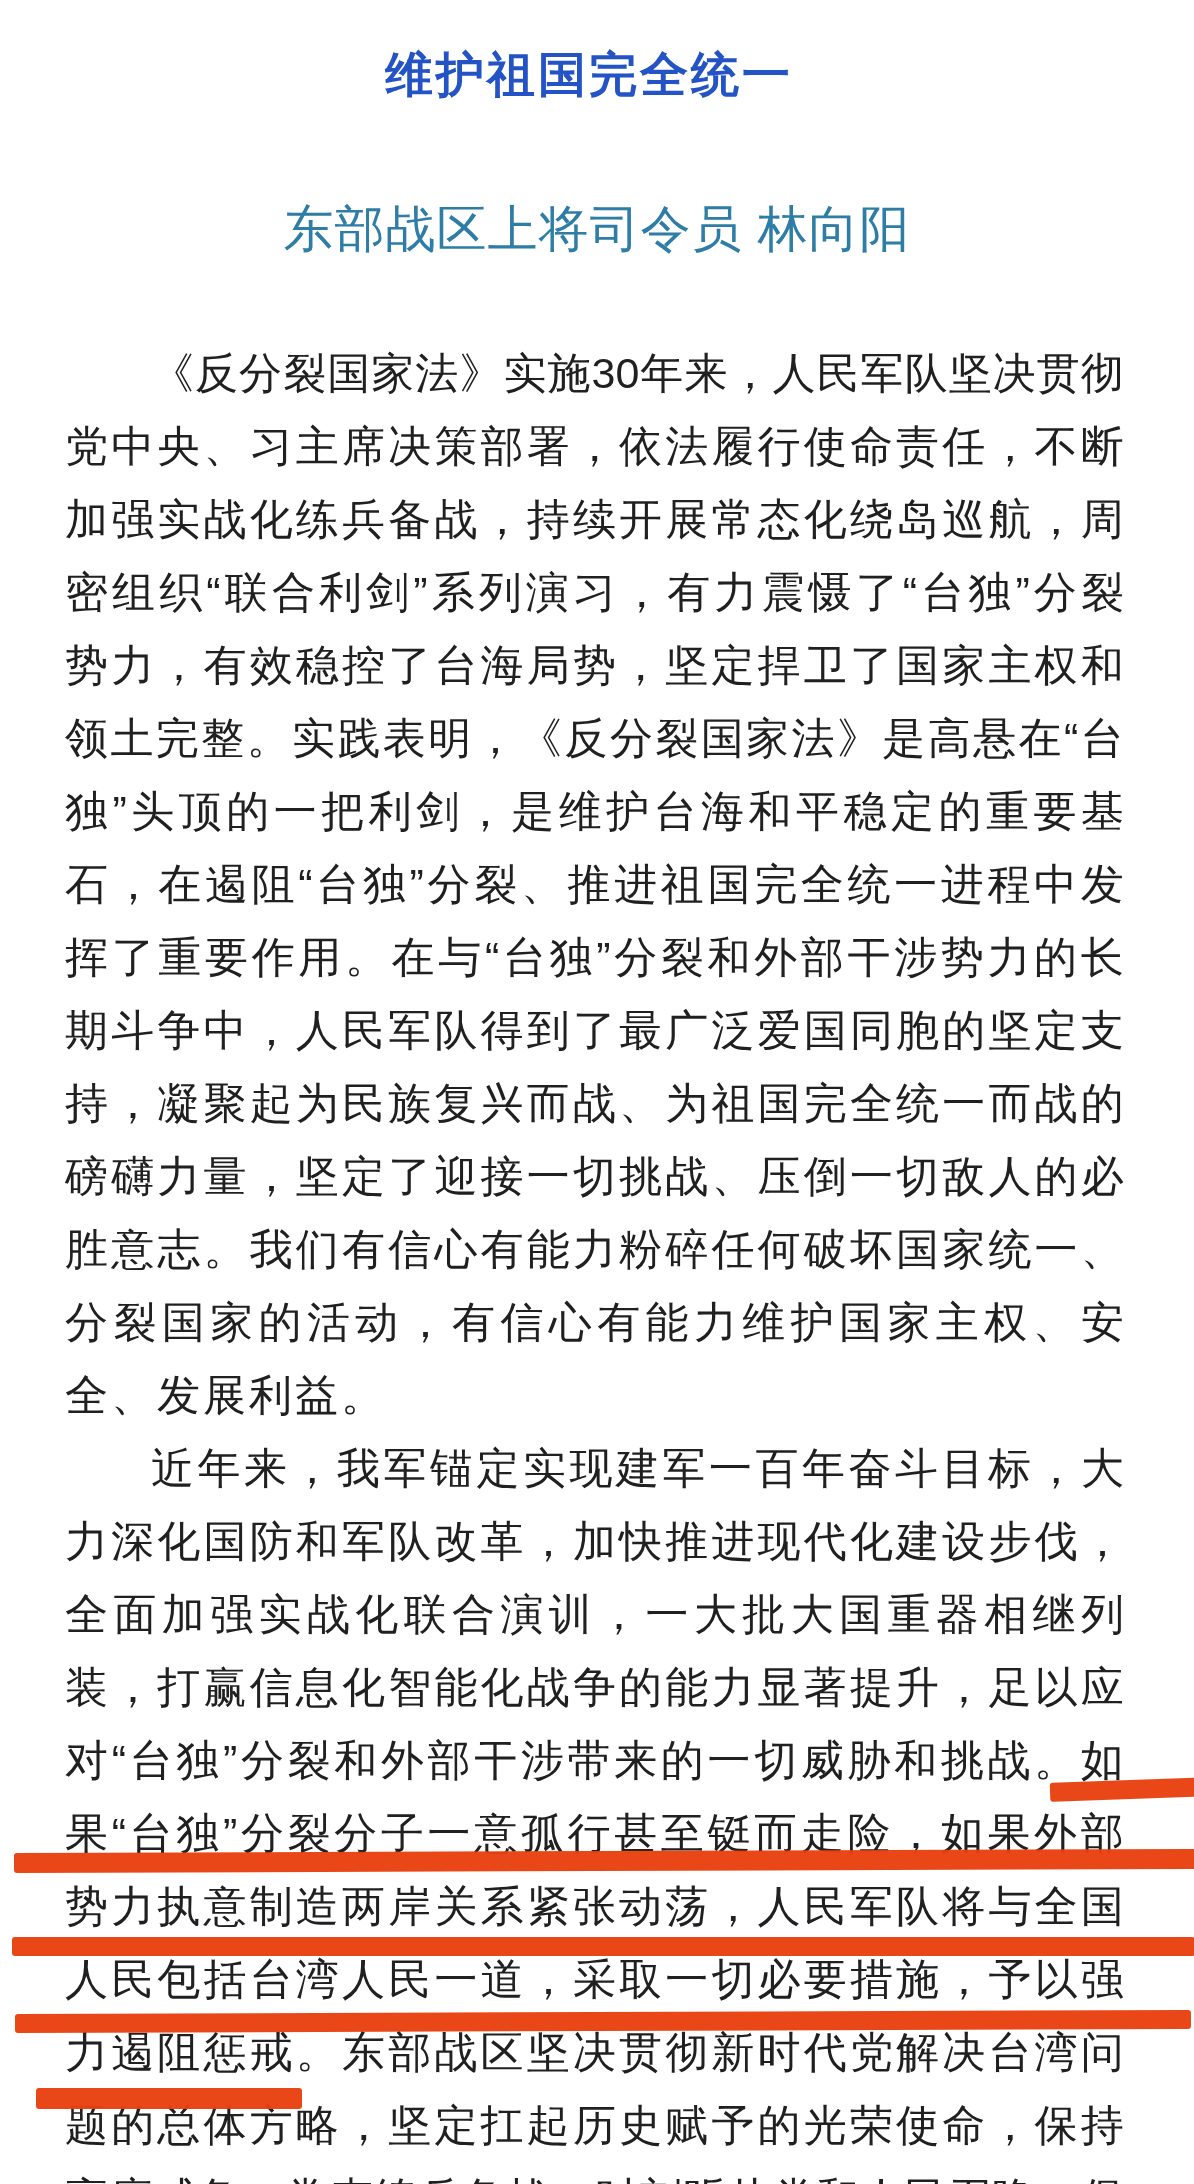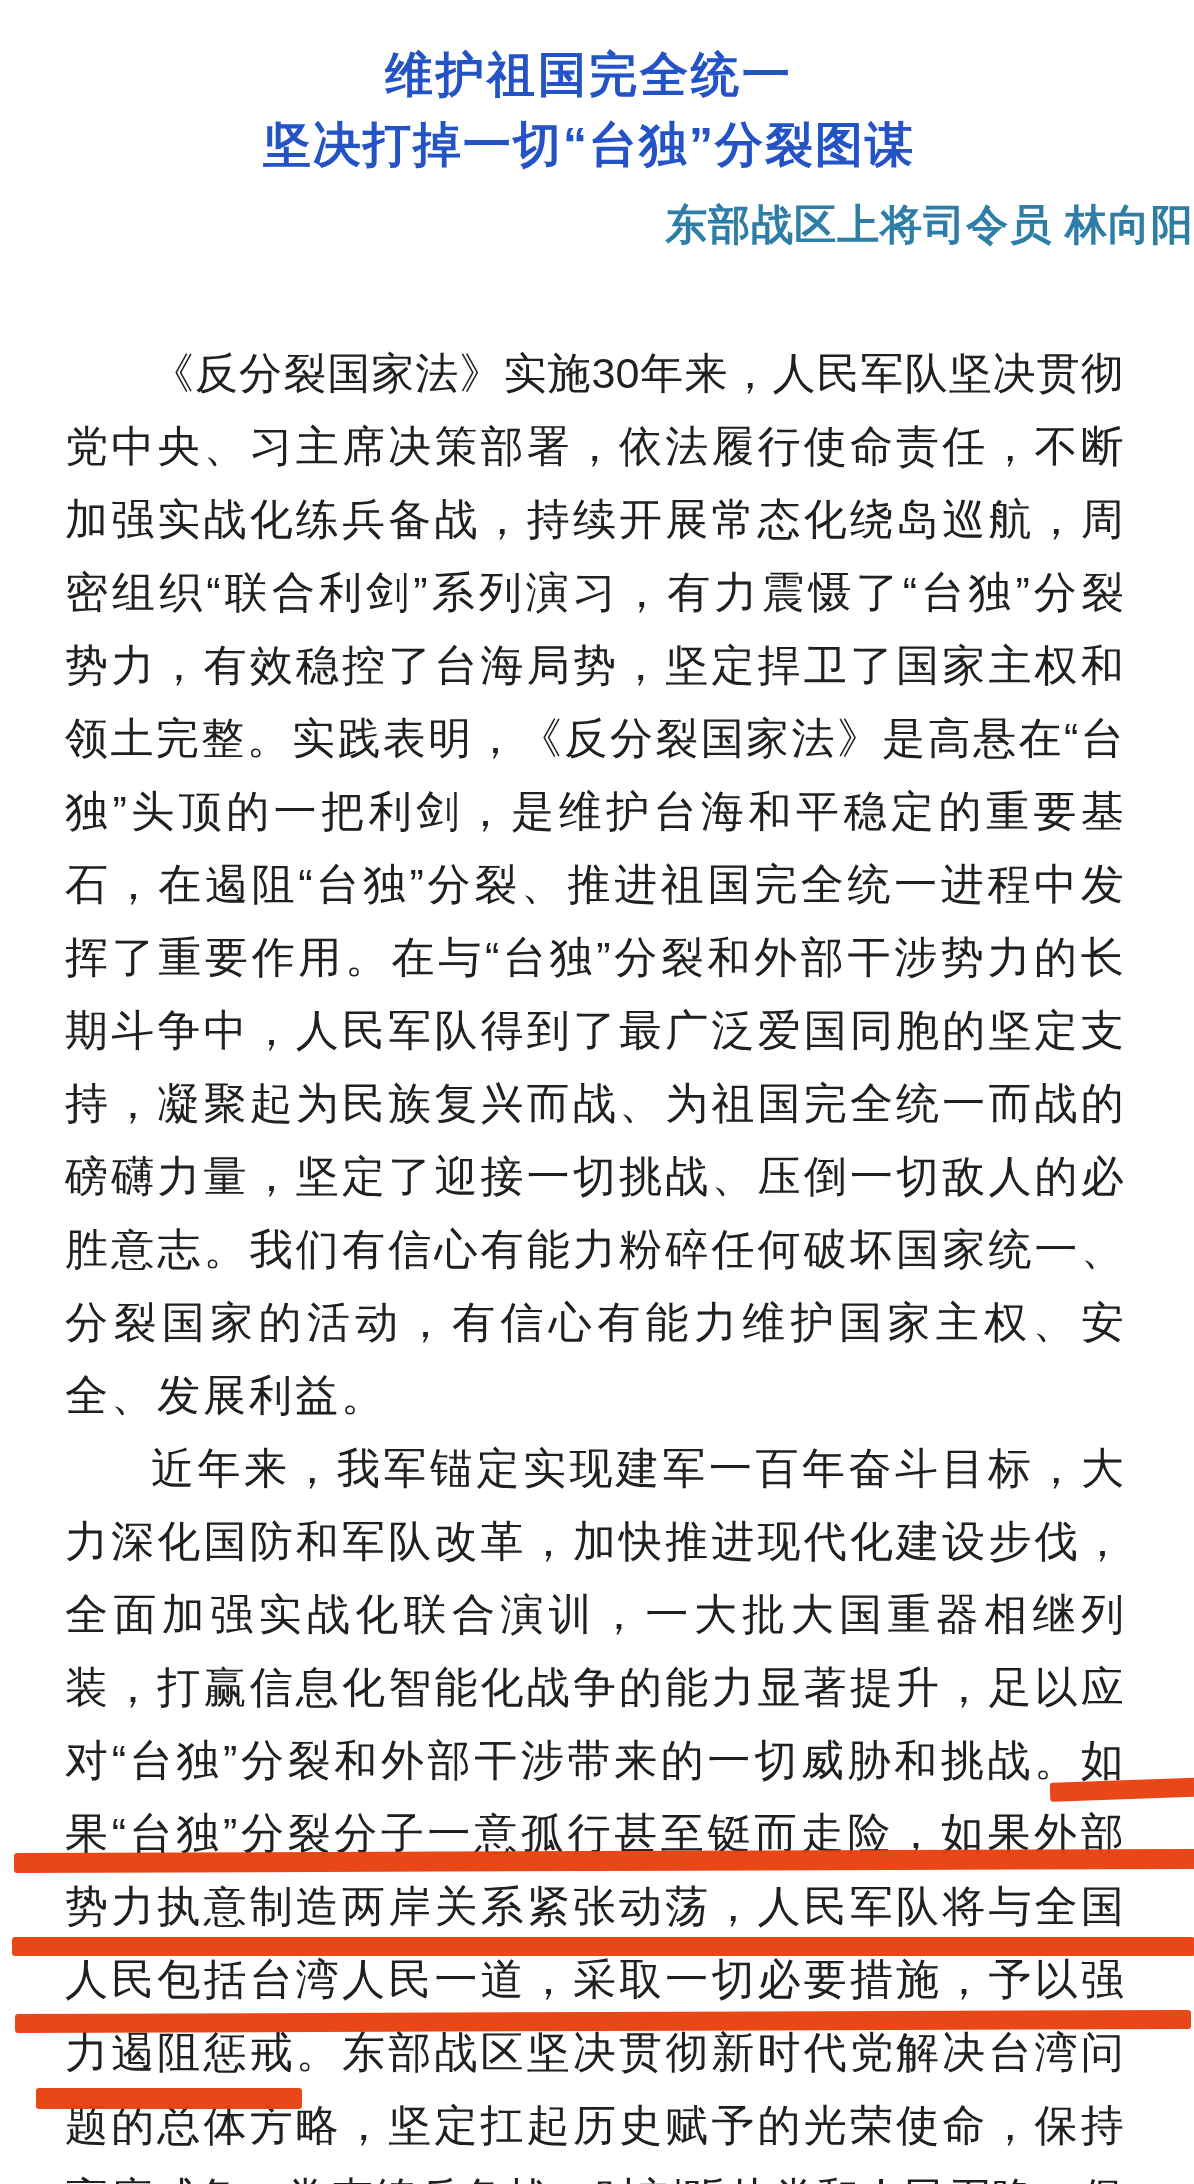--- a/index.html
+++ b/index.html
@@ -25,23 +25,23 @@
     font-weight:bold;
     color:var(--title-blue);
     line-height:1;
     white-space:nowrap;
   }
   .title-1{top:51px;font-size:48px;letter-spacing:3px;}
   .title-2{top:121px;font-size:48px;letter-spacing:2px;}
   .byline{
     position:absolute;left:0;right:0;
     top:204px;
-    text-align:right;
-    font-weight:bold;
-    font-size:42px;
+    text-align:center;
+    font-weight:normal;
+    font-size:50px;
     letter-spacing:1px;
     color:var(--byline-teal);
     line-height:1;
     white-space:nowrap;
   }
   
   .body-block{
     position:absolute;
     top:337px;left:0;right:0;
   }
@@ -72,21 +72,20 @@
   .stroke-d{left:15px;top:2012px;width:1176px;height:19px;transform:rotate(-0.2deg);}
   .stroke-e{left:36px;top:2088px;width:266px;height:21px;}
 </style>
 </head>
 <body>
 
 <div class="page">
 
   <div class="title-line title-1">维护祖国完全统一</div>
 
-  <div class="title-line title-2">坚决打掉一切“台独”分裂图谋</div>
 
   <div class="byline">东部战区上将司令员 林向阳</div>
 
   <div class="body-block" id="body-lines">
       <div class="bline indent">
         <span>《</span>
         <span>反</span>
         <span>分</span>
         <span>裂</span>
         <span>国</span>

